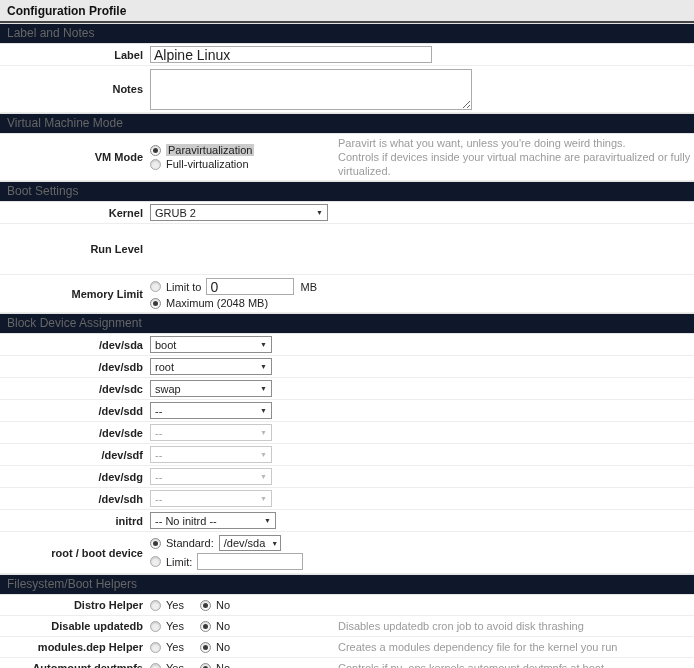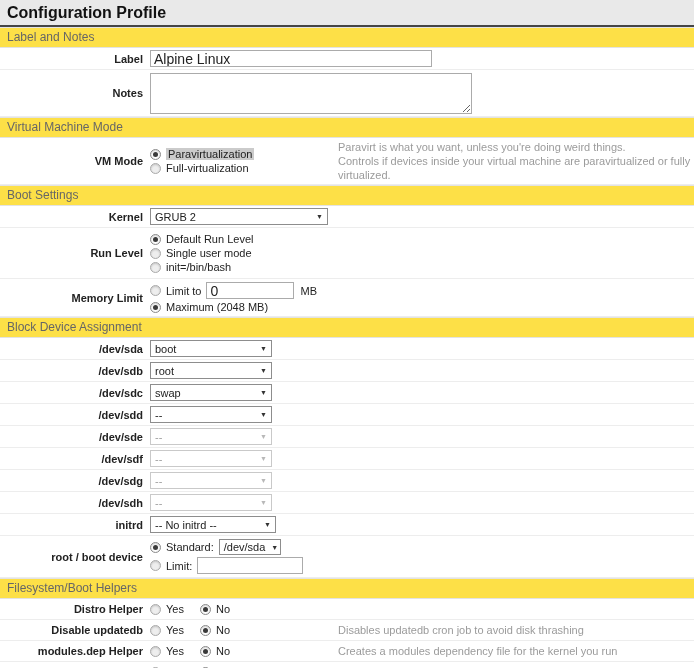--- a/index.html
+++ b/index.html
@@ -6,25 +6,25 @@
   html,body { background:#fff; }
   body {
     width:694px; height:668px;
     font-family:"Liberation Sans", sans-serif;
     font-size:11px; color:#222;
     overflow:hidden;
   }
   .page-header {
     background:#e9e9e9;
     border-bottom:2px solid #454545;
-    font-weight:bold; font-size:16px; color:#111;
+    font-weight:bold; font-size:12px; color:#111;
     padding:4px 7px 3px 7px;
   }
   .section-bar {
-    background:#fde047; color:#666;
+    background:#0f172a; color:#666;
     font-size:12px; padding:2px 7px 3px 7px;
     border-top:1px solid #e3e3e3;
     border-bottom:1px solid #e3e3e3;
   }
   .frow {
     display:flex; align-items:center;
     border-bottom:1px solid #ededed;
     padding:2px 0;
   }
   .flabel {
@@ -128,34 +128,20 @@
   <div class="fcontent">
     <div class="sel w-kernel">
       <span>GRUB 2</span>
       <span class="arr">▼</span>
     </div>
   </div>
 </div>
 
 <div class="frow" style="min-height:51px;">
   <div class="flabel">Run Level</div>
-  <div class="fcontent stack">
-    <div class="radio-line">
-      <span class="radio on"></span>
-      <span>Default Run Level</span>
-    </div>
-    <div class="radio-line">
-      <span class="radio"></span>
-      <span>Single user mode</span>
-    </div>
-    <div class="radio-line">
-      <span class="radio"></span>
-      <span>init=/bin/bash</span>
-    </div>
-  </div>
 </div>
 
 <div class="frow" style="min-height:38px;">
   <div class="flabel">Memory Limit</div>
   <div class="fcontent stack">
     <div class="mini-row">
       <span class="radio"></span>
       <span class="lbl-inline">Limit to</span>
       <input type="text" class="w-mem" value="0" style="">
       <span style="margin-left:6px;">MB</span>

